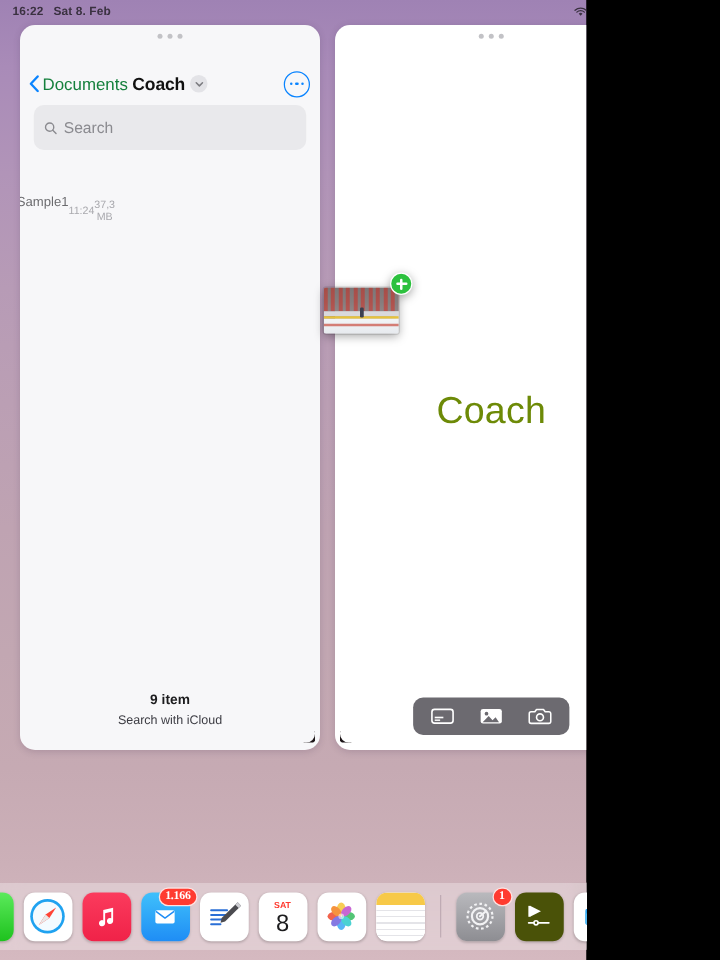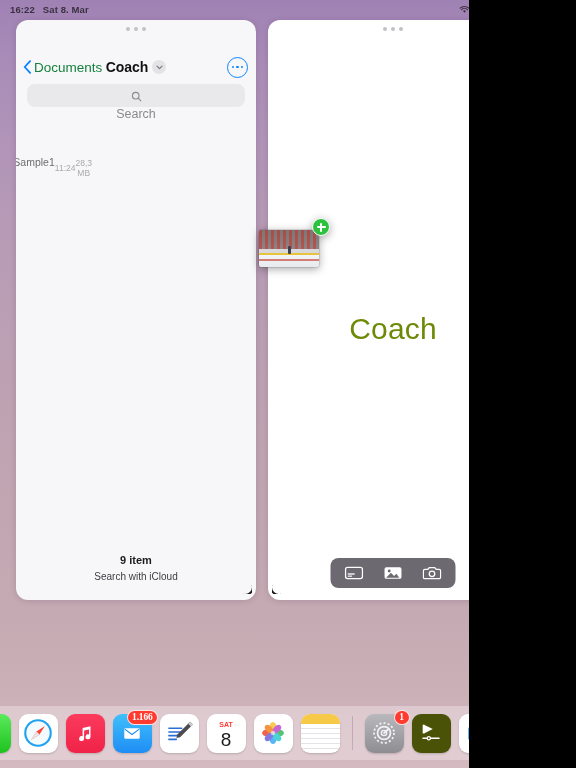--- a/index.html
+++ b/index.html
@@ -190,25 +190,24 @@
   }
 
   .searchfield {
     position: absolute;
     top: 64px; left: 11px;
     width: 218px; height: 23px;
     background: #e9e9ec;
     border-radius: 8px;
     display: flex;
     align-items: center;
-    padding: 7px 8px;
+    padding: 18px 8px;
     box-sizing: border-box;
     gap: 5px;
     cursor: text;
-    flex-direction: column;
   }
   .search-ic { width: 11px; height: 11px; display: block; flex: none; }
   .search-ph {
     color: #8a8a8f;
     font-size: 12.5px;
   }
 
   
   .filegrid {
     position: absolute;
@@ -451,21 +450,21 @@
   .cal-day { font-size: 19px; font-weight: 400; color:#1c1c1e; line-height: 20px; }
 </style>
 </head>
 <body>
 
 <div id="screen">
 
   <div class="statusbar">
     <div class="sb-left">
       <span>16:22</span>
-      <span>Sat 8. Mar</span>
+      <span>Sat 8. Feb</span>
     </div>
     <div class="sb-right">
       <svg class="wifi-ic" viewBox="0 0 16 12">
         <path d="M8 10.6 L5.8 8.1 a3.2 3.2 0 0 1 4.4 0 Z" fill="#3a3140"></path>
         <path d="M3.6 6.3 a6.4 6.4 0 0 1 8.8 0" stroke="#3a3140" stroke-width="1.5" fill="none" stroke-linecap="round"></path>
         <path d="M1.5 4.1 a9.6 9.6 0 0 1 13 0" stroke="#3a3140" stroke-width="1.5" fill="none" stroke-linecap="round"></path>
       </svg>
       <svg class="moon-ic" viewBox="0 0 12 12">
         <path d="M9.4 8.2A5 5 0 0 1 3.8 2.4 4.6 4.6 0 1 0 9.4 8.2Z" fill="#3a3140"></path>
       </svg>
@@ -528,21 +527,21 @@
             <div class="stands"></div>
               <div class="board"></div>
               <div class="yellow"></div>
             <div class="ice"></div>
               <div class="redline"></div>
               <div class="player"></div>
           </div>
         </div>
         <div class="fname">Sample1</div>
         <div class="fmeta">11:24</div>
-        <div class="fmeta">28,3 MB</div>
+        <div class="fmeta">37,3 MB</div>
       </div>
     </div>
 
     <div class="footer">
       <div class="count">9 item</div>
       <div class="sync">Search with iCloud</div>
     </div>
 
     <div class="corner-dark" id="cd-l"></div>
   </div>

